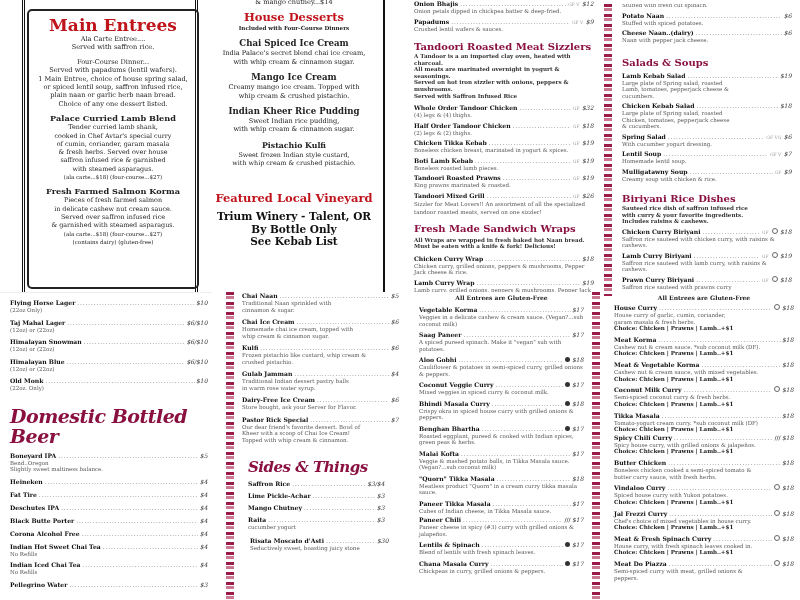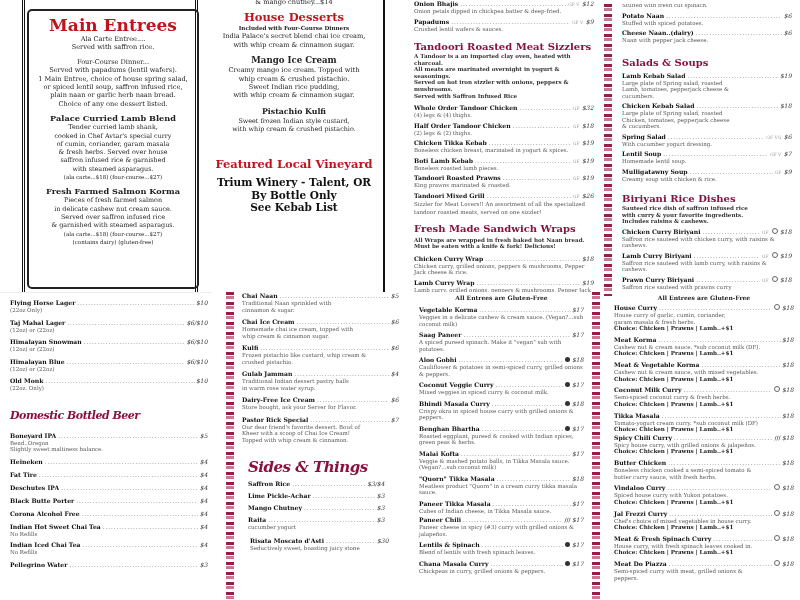--- a/index.html
+++ b/index.html
@@ -49,21 +49,21 @@
 
 #p4{left:600px;top:4px;width:200px;height:292px;padding:0 8px 0 22px}
 
 #p5{left:0;top:292px;width:212px;height:308px;padding:4px 4px 0 10px;border-top:1px solid #eee}
 
 #p6{left:212px;top:292px;width:195px;height:308px;padding:4px 8px 0 30px}
 
 #p7{left:407px;top:292px;width:193px;height:308px;padding:2px 8px 0 12px}
 
 #p8{left:600px;top:292px;width:200px;height:308px;padding:2px 6px 0 14px}
-.script-h{font-size:11px;line-height:20px;margin-top:12px}
+.script-h{font-size:19px;line-height:20px;margin-top:12px}
 .bubbles{font-size:26px;line-height:32px;text-align:center;margin-top:18px}
 </style>
 </head>
 <body>
 
 <div id="p1" class="abs">
   <div class="frame"></div>
   <div class="box">
     <div class="h-big red">Main Entrees</div>
     <div class="t65">Ala Carte Entree....</div>
@@ -92,25 +92,27 @@
     <div class="t6" style="font-size:5.5px">(contains dairy)  (gluten-free)</div>
   </div>
 </div>
 
 <div id="p2" class="abs">
   <div class="rline"></div>
   <div style="width:178px">
     <div class="t65" style="margin-top:-2px">&amp; mango chutney...$14</div>
     <div class="h-mid red" style="margin-top:4px">House Desserts</div>
     <div class="sub">Included with Four-Course Dinners</div>
+    <div class="dname">Chai Spiced Ice Cream</div>
     <div class="t65">India Palace's secret blend chai ice cream,</div>
     <div class="t65">with whip cream &amp; cinnamon sugar.</div>
     <div class="dname">Mango Ice Cream</div>
     <div class="t65">Creamy mango ice cream. Topped with</div>
     <div class="t65">whip cream &amp; crushed pistachio.</div>
+    <div class="dname">Indian Kheer Rice Pudding</div>
     <div class="t65">Sweet Indian rice pudding,</div>
     <div class="t65">with whip cream &amp; cinnamon sugar.</div>
     <div class="dname" style="font-size:7.8px">Pistachio Kulfi</div>
     <div class="t6">Sweet frozen Indian style custard,</div>
     <div class="t6">with whip cream &amp; crushed pistachio.</div>
     <div class="vine red" style="margin-top:24px">Featured Local Vineyard</div>
     <div class="winery" style="margin-top:4px">Trium Winery - Talent, OR</div>
     <div class="winery">By Bottle Only</div>
     <div class="winery">See Kebab List</div>
   </div>

